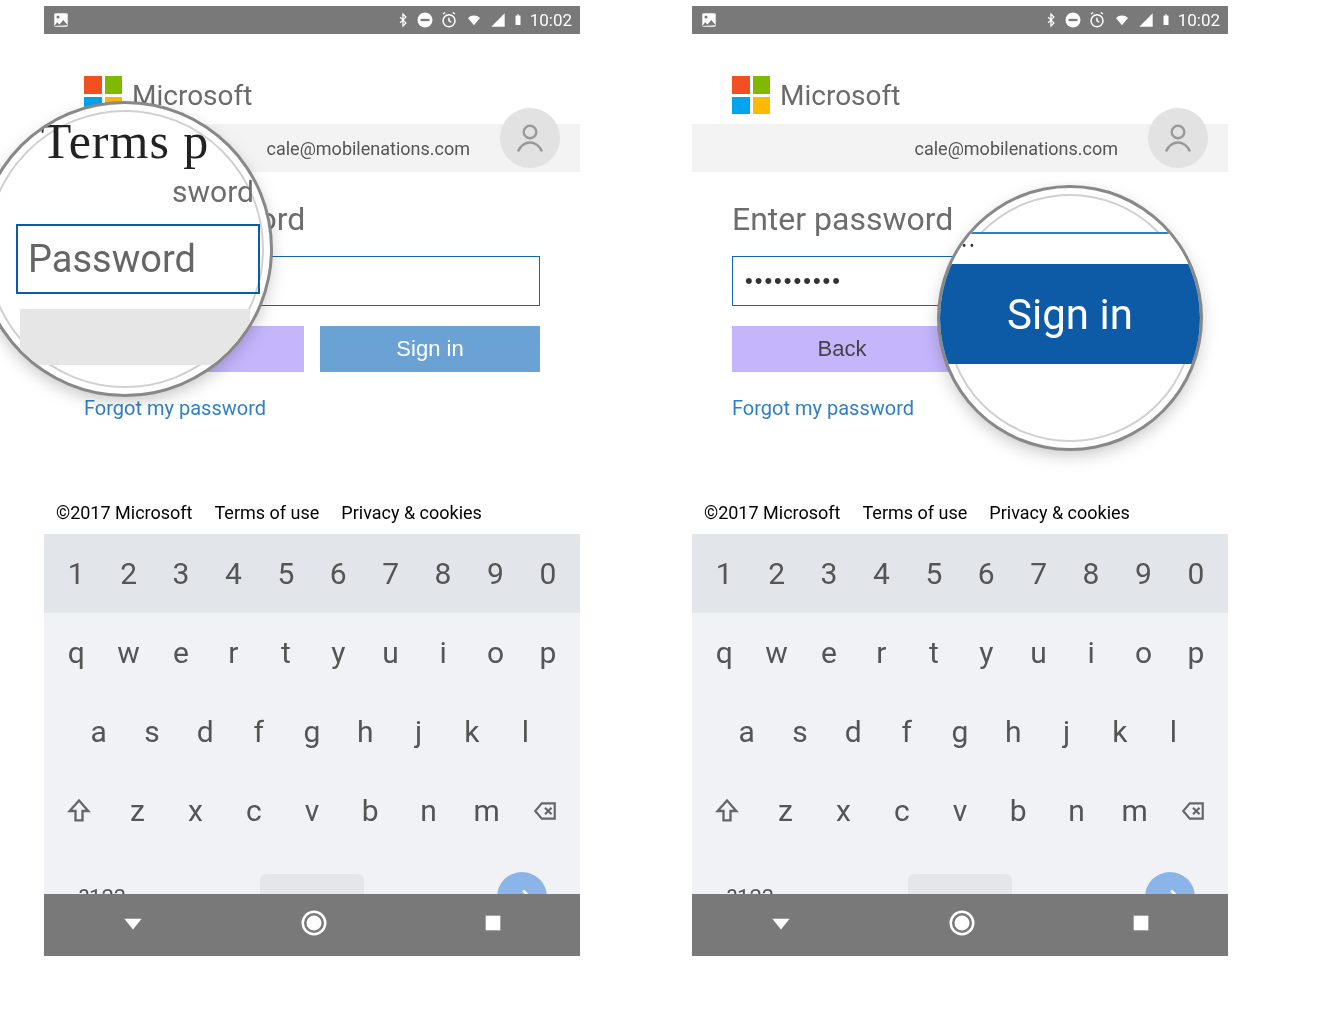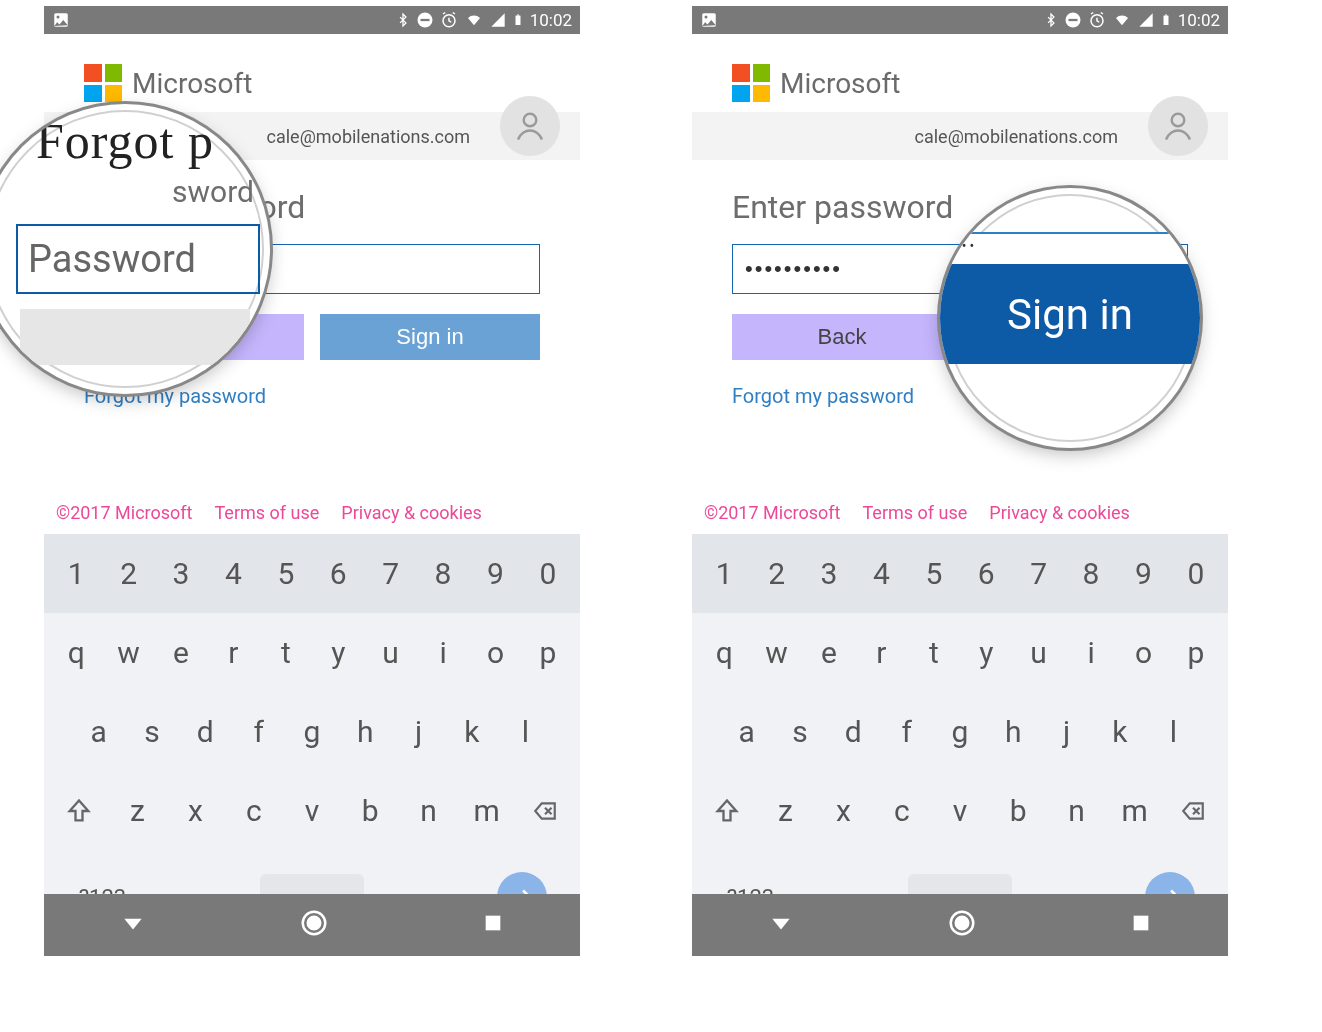--- a/index.html
+++ b/index.html
@@ -31,21 +31,21 @@
     justify-content: space-between;
     padding: 0 8px;
     font-size: 17px;
   }
   .sb-left { display: flex; align-items: center; gap: 6px; }
   .sb-right { display: flex; align-items: center; gap: 6px; }
   .sb-icon { display: inline-flex; align-items: center; justify-content: center; }
 
   
   .content {
-    padding: 20px 40px 0 40px;
+    padding: 32px 40px 0 40px;
     position: relative;
   }
   .ms-logo-row { display: flex; align-items: center; gap: 10px; margin-top: 10px; }
   .ms-logo {
     width: 38px; height: 38px; display: grid;
     grid-template-columns: 1fr 1fr; grid-template-rows: 1fr 1fr; gap: 3px;
   }
   .ms-logo div { width: 100%; height: 100%; }
   .sq-r { background: #F25022; }
   .sq-g { background: #7FBA00; }
@@ -90,21 +90,21 @@
     cursor: pointer;
   }
   .btn-back { background: #c4b5fd; color: #444; }
   .btn-signin-light { background: #6aa2d6; color: #fff; }
   .btn-signin-dark { background: #0d5aa7; color: #fff; }
   .forgot { color: #2f7fc4; font-size: 20px; margin-top: 24px; display: inline-block; }
 
   .footer-links {
     position: absolute; left: 0; right: 0;
     padding: 0 12px;
-    display: flex; gap: 22px; color: #ec4899; font-size: 18px;
+    display: flex; gap: 22px; color: #000000; font-size: 18px;
   }
 
   
   .keyboard {
     position: absolute; left: 0; right: 0;
     background: #f0f2f5;
   }
   .kb-row { display: flex; justify-content: space-around; align-items: center; padding: 10px 6px; }
   .kb-row.nums { background: #e2e5e9; }
   .key {
@@ -539,21 +539,21 @@
     <div class="nav-btn">
       <svg width="22" height="22" viewBox="0 0 24 24" fill="#fff">
           <rect x="4" y="4" width="16" height="16"></rect>
         </svg>
     </div>
   </div>
 </div>
 
 <div class="lens lens-left">
   <div class="lens-inner-ring"></div>
-  <div class="mag-heading"><span style="letter-spacing:1px">Forgot p</span></div>
+  <div class="mag-heading"><span style="letter-spacing:1px">Terms p</span></div>
   <div class="mag-sub">sword</div>
   <div class="mag-input">
     <span>Password</span>
   </div>
   <div class="mag-btn"></div>
 </div>
 
 <div class="lens lens-right">
   <div class="lens-inner-ring"></div>
   <div class="mag-top"></div>

